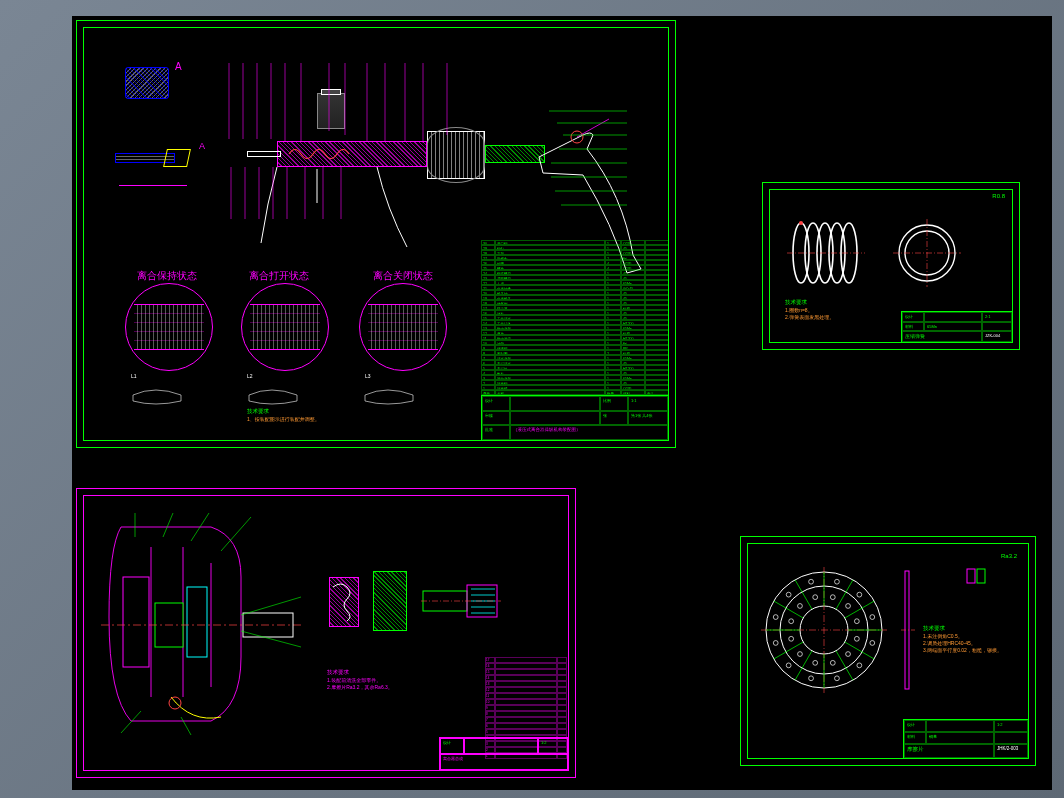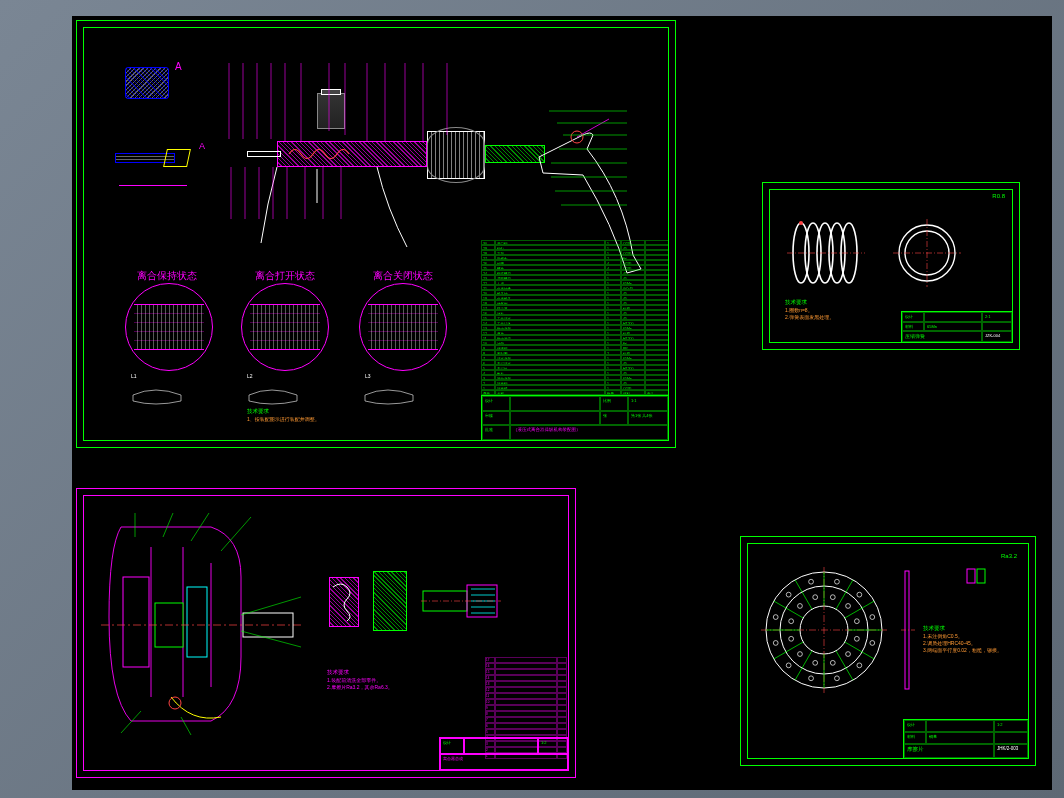--- a/index.html
+++ b/index.html
@@ -200,21 +200,21 @@
         </g>
       </svg>
     </div>
 
     <div class="state-label" style="left:60px; top:248px">离合保持状态</div>
     <div class="detail-circle" style="left:48px; top:262px">
         <div class="mini-section"></div>
       </div>
     <span class="cad-line white" style="left:54px; top:352px; font-size:5px">L1</span>
 
-    <div class="state-label" style="left:178px; top:248px">离合打开状态</div>
+    <div class="state-label" style="left:172px; top:248px">离合打开状态</div>
     <div class="detail-circle" style="left:164px; top:262px">
         <div class="mini-section"></div>
       </div>
     <span class="cad-line white" style="left:170px; top:352px; font-size:5px">L2</span>
 
     <div class="state-label" style="left:296px; top:248px">离合关闭状态</div>
     <div class="detail-circle" style="left:282px; top:262px">
         <div class="mini-section"></div>
       </div>
     <span class="cad-line white" style="left:288px; top:352px; font-size:5px">L3</span>

